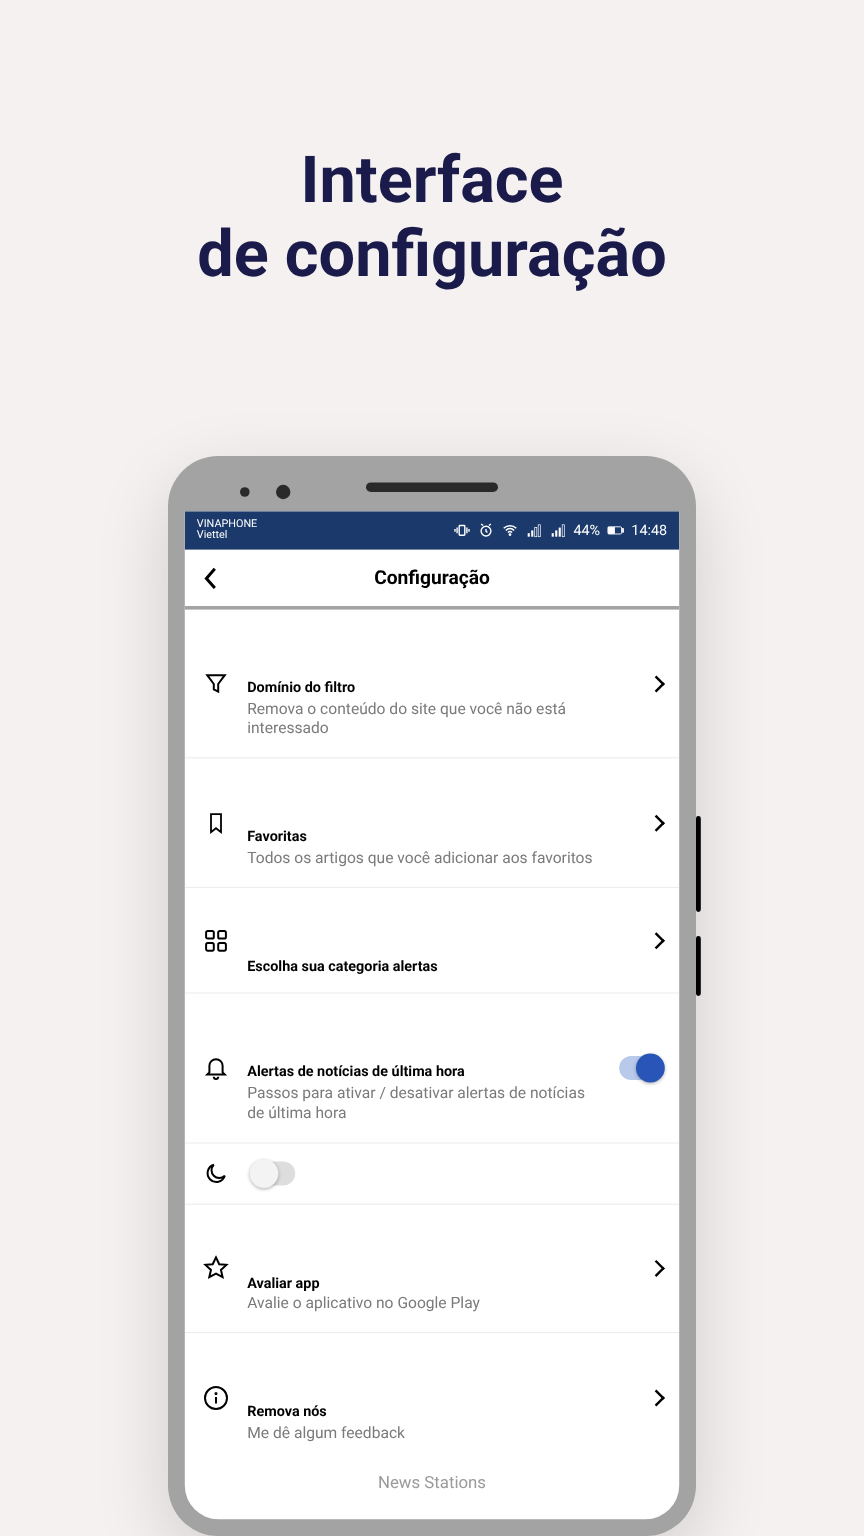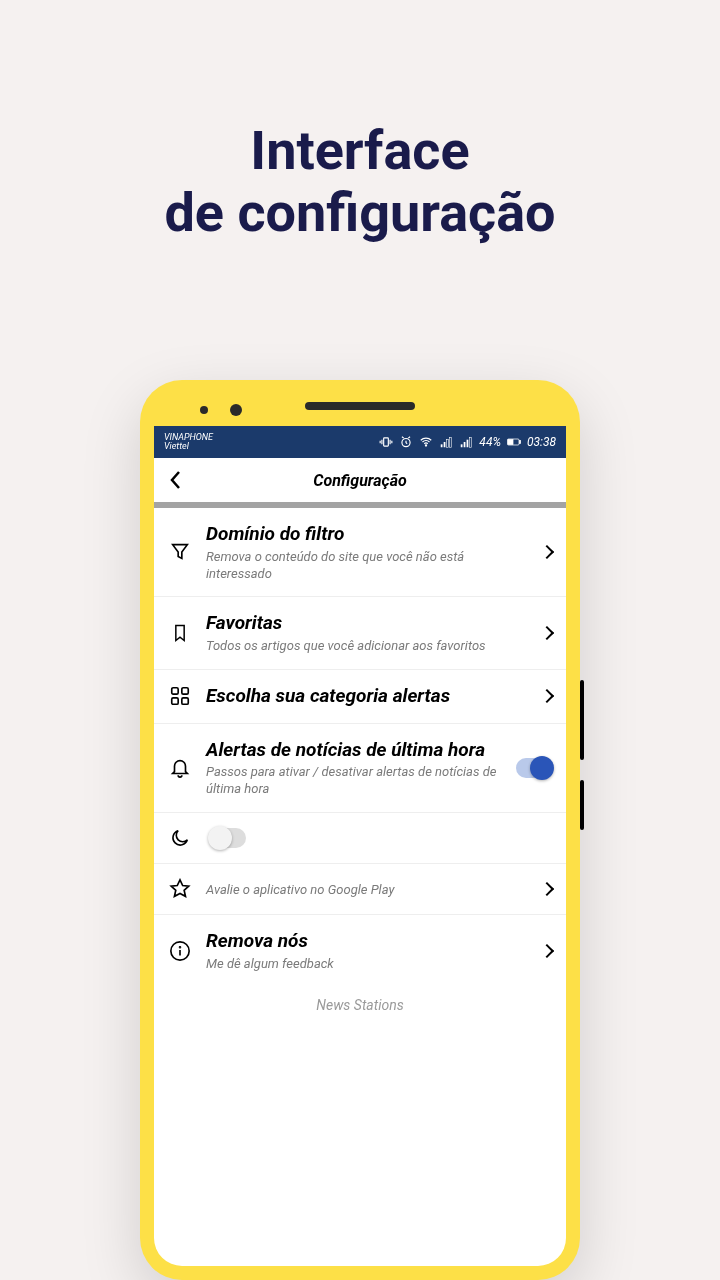--- a/index.html
+++ b/index.html
@@ -19,25 +19,24 @@
   line-height: 1.15;
   padding-top: 120px;
 }
 .phone-frame {
   position: absolute;
   left: 50%;
   transform: translateX(-50%);
   top: 380px;
   width: 440px;
   height: 900px;
-  background: #fde047;
+  background: #a3a3a3;
   border-radius: 42px;
   padding: 24px;
   box-shadow: 0 20px 60px rgba(0,0,0,0.15);
-  font-style: italic;
 }
 .phone-notch-bar {
   position: absolute;
   left: 50%;
   transform: translateX(-50%);
   top: 22px;
   width: 110px;
   height: 8px;
   background: #2a2a2a;
   border-radius: 4px;
@@ -65,36 +64,36 @@
   font-size: 11px;
 }
 .status-left { line-height: 1; font-size: 9px; }
 .status-right { display: flex; align-items: flex-end; gap: 6px; font-size: 12px; }
 .status-right svg { width: 14px; height: 14px; }
 .app-header {
   height: 50px;
   display: flex;
   align-items: center;
   position: relative;
-  border-bottom: 6px solid #a3a3a3;
+  border-bottom: 3px solid #a3a3a3;
 }
 .back-btn { width: 44px; display: flex; align-items: center; justify-content: center; }
 .app-title { position: absolute; left: 0; right: 0; text-align: center; font-size: 16px; font-weight: 700; color: #000; pointer-events: none; }
 .list { }
 .item {
   display: flex;
   align-items: center;
   padding: 14px 14px;
   border-bottom: 1px solid #eee;
   gap: 14px;
 }
 .item:last-child { border-bottom: none; }
 .item-icon { width: 24px; display: flex; justify-content: center; }
 .item-body { flex: 1; min-width: 0; }
-.item-title { font-size: 19px; font-weight: 700; color: #000; line-height: 1.3; }
+.item-title { font-size: 12px; font-weight: 700; color: #000; line-height: 1.3; margin-top: 44px; }
 .item-sub { font-size: 13px; color: #7a7a7a; line-height: 1.3; margin-top: 2px; }
 .item-trail { width: 40px; display: flex; justify-content: flex-end; align-items: center; }
 .chev { width: 10px; height: 10px; border-right: 2px solid #000; border-bottom: 2px solid #000; transform: rotate(-45deg); }
 .toggle {
   width: 36px; height: 20px; border-radius: 10px; position: relative;
 }
 .toggle.on { background: #b9c9ea; }
 .toggle.off { background: #ddd; }
 .toggle .knob { position: absolute; top: -2px; width: 24px; height: 24px; border-radius: 50%; box-shadow: 0 1px 3px rgba(0,0,0,0.3); }
 .toggle.on .knob { right: -2px; background: #2a55b8; }
@@ -146,21 +145,21 @@
             <rect x="8" y="12" width="3" height="9"></rect>
             <rect x="13" y="8" width="3" height="13"></rect>
             <rect x="18" y="4" width="3" height="17" fill="none" stroke="#fff"></rect>
           </svg>
         <span>44%</span>
         <svg viewBox="0 0 28 14" width="22" height="12" fill="none" stroke="#fff" stroke-width="1.5">
             <rect x="1" y="1" width="23" height="12" rx="2"></rect>
             <rect x="2" y="2" width="10" height="10" fill="#fff"></rect>
             <rect x="25" y="4" width="2" height="6" fill="#fff"></rect>
           </svg>
-        <span>03:38</span>
+        <span>14:48</span>
       </div>
     </div>
 
     <div class="app-header">
       <div class="back-btn">
         <svg width="14" height="20" viewBox="0 0 14 20" fill="none" stroke="#000" stroke-width="2.5">
             <path d="M10 2 L3 10 L10 18"></path>
           </svg>
       </div>
       <div class="app-title">Configuração</div>
@@ -240,20 +239,21 @@
             </div>
           </div>
         </div>
         <div class="item">
           <div class="item-icon">
             <svg width="22" height="22" viewBox="0 0 24 24" fill="none" stroke="#000" stroke-width="1.8">
               <path d="M12 2l2.9 6.2 6.6.6-5 4.6 1.5 6.6L12 16.8 5.9 20l1.5-6.6-5-4.6 6.6-.6L12 2z"></path>
             </svg>
           </div>
           <div class="item-body">
+            <div class="item-title">Avaliar app</div>
             <div class="item-sub">Avalie o aplicativo no Google Play</div>
           </div>
           <div class="item-trail">
             <div class="chev"></div>
           </div>
         </div>
         <div class="item">
           <div class="item-icon">
             <svg width="22" height="22" viewBox="0 0 24 24" fill="none" stroke="#000" stroke-width="1.8">
               <circle cx="12" cy="12" r="10"></circle>

